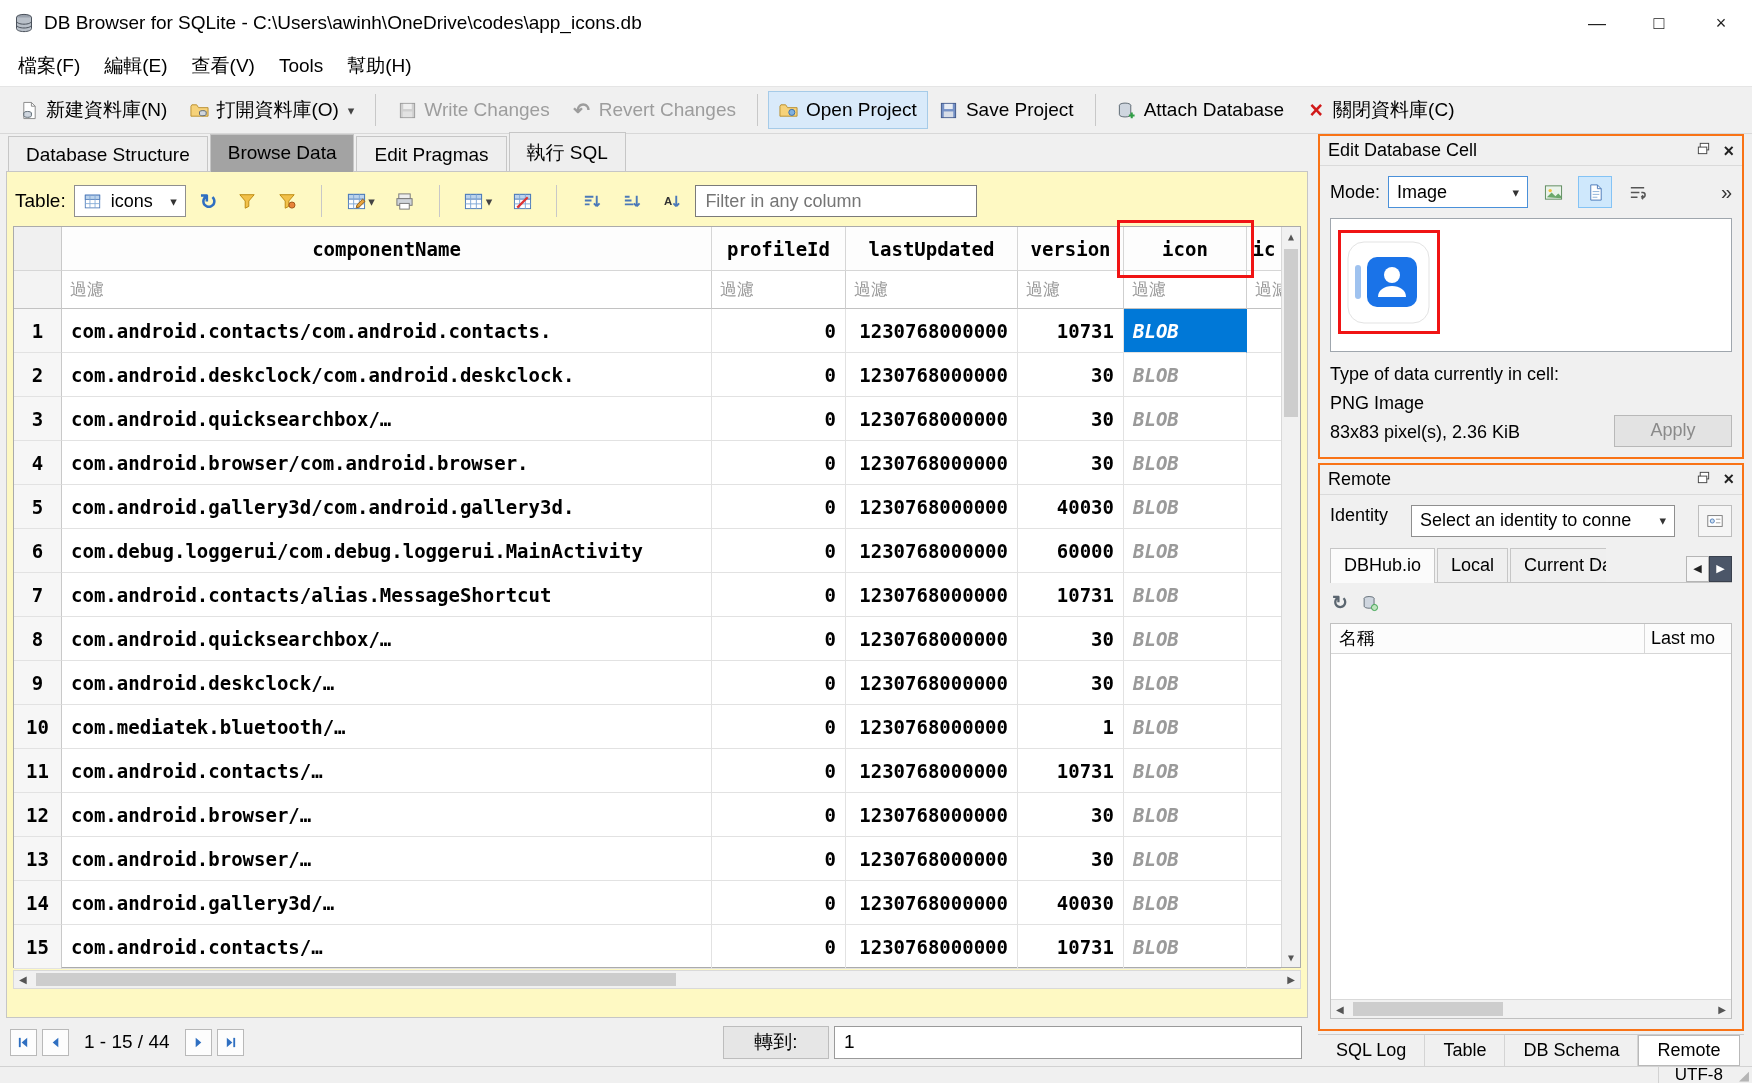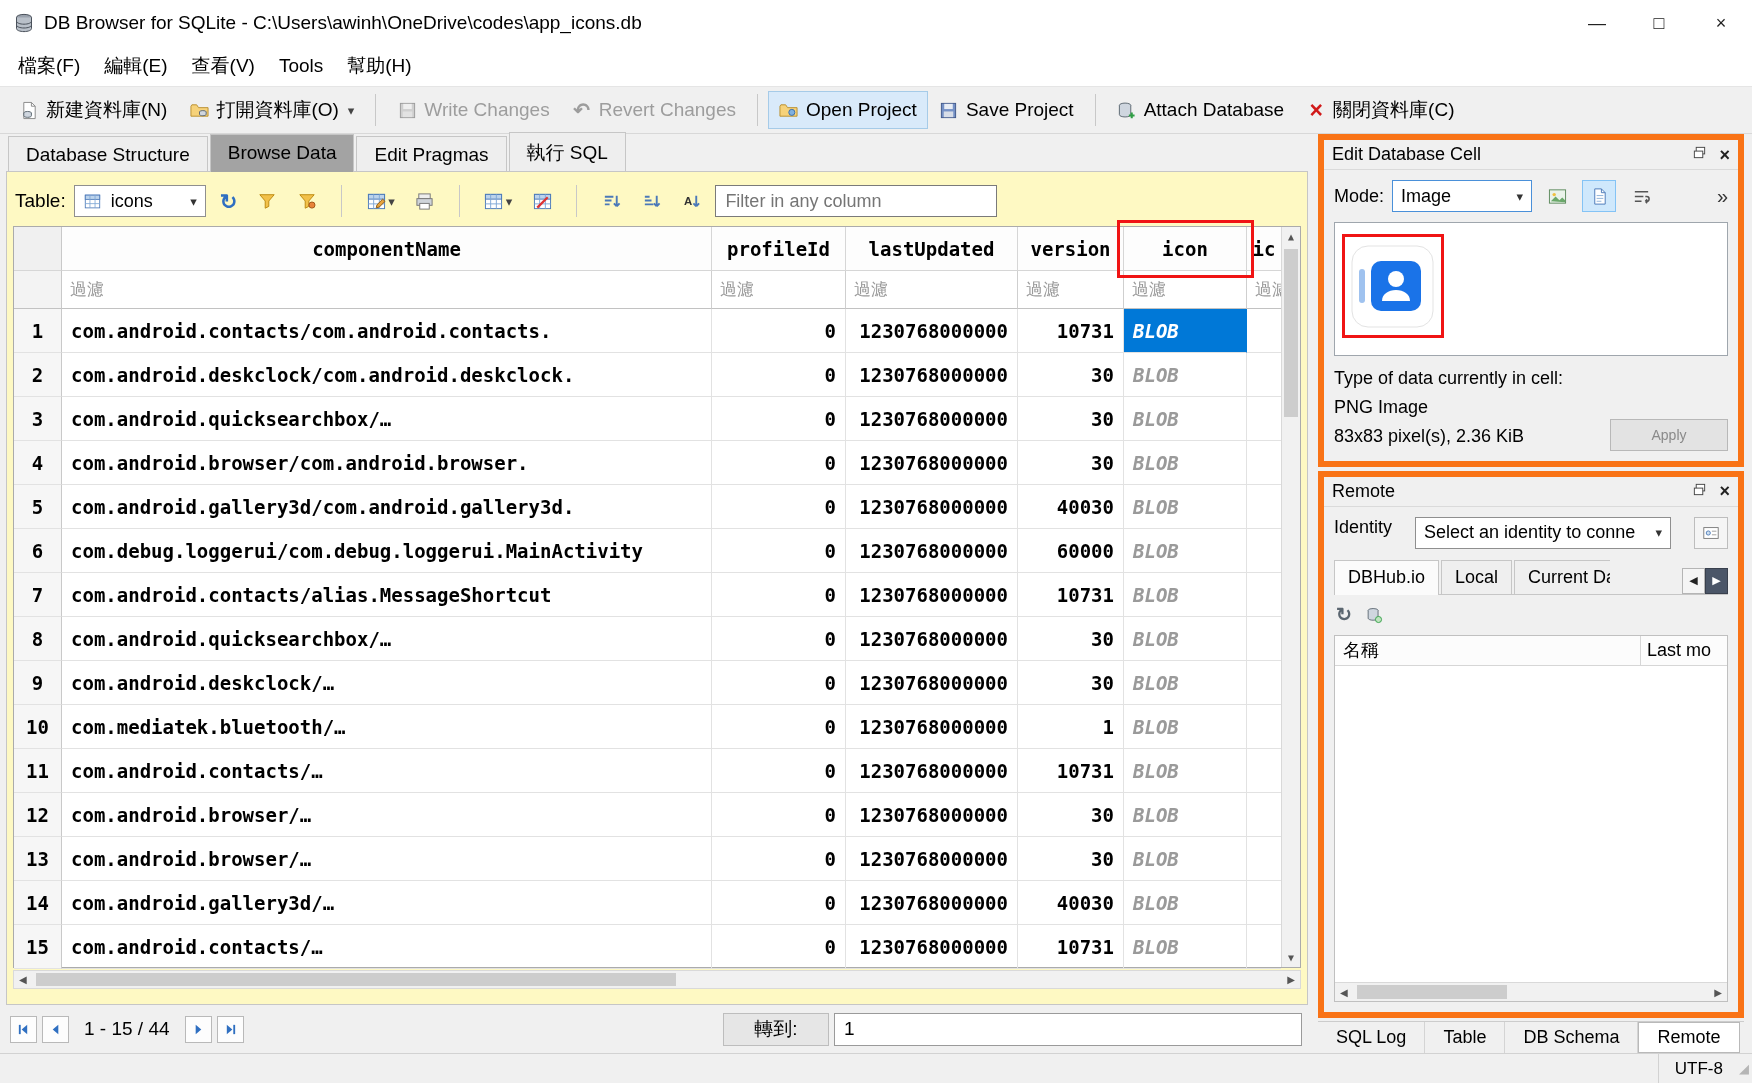--- a/index.html
+++ b/index.html
@@ -75,36 +75,36 @@
 
 
 .bottombar{height:48px;display:flex;align-items:center;gap:5px;padding:0 4px;flex:0 0 auto}
 .nav-btn{width:27px;height:27px;border:1px solid #b9b9b9;background:#fdfdfd;display:flex;align-items:center;justify-content:center}
 .range-text{font-size:19px;margin:0 10px;white-space:nowrap}
 .goto-btn{width:106px;height:33px;background:#e6e6e6;border:1px solid #bdbdbd;display:flex;align-items:center;justify-content:center;font-size:19px;margin-left:auto}
 .goto-input{width:468px;height:33px;border:1px solid #9a9a9a;background:#fff;font-size:19px;padding:0 9px;margin-right:2px;font-family:"Liberation Sans",sans-serif}
 
 
 .right{width:438px;flex:0 0 auto;display:flex;flex-direction:column;padding:0 8px 0 4px;min-height:0}
-.panel{border:6px solid #f97316;background:#f0f0f0;display:flex;flex-direction:column}
+.panel{border:2px solid #f97316;background:#f0f0f0;display:flex;flex-direction:column}
 .panel-title{height:30px;display:flex;align-items:center;padding:0 8px;font-size:18px;border-bottom:1px solid #dadada;flex:0 0 auto}
 .pt-icons{margin-left:auto;display:flex;gap:12px;align-items:center}
 .pt-x{font-size:18px;font-weight:bold;color:#222;line-height:1}
 .panel-body{padding:10px;display:flex;flex-direction:column;min-height:0}
 .mode-row{display:flex;align-items:center;gap:8px;font-size:18px}
 .mode-combo{width:140px;border-color:#4a90d9}
 .sq-btn{width:34px;height:32px;border:1px solid transparent;display:flex;align-items:center;justify-content:center;background:transparent}
 .sq-btn.active{background:#cfe8fc;border-color:#84c3f5}
 .chev{margin-left:auto;font-size:20px;color:#333}
 .preview{position:relative;height:134px;background:#fff;border:1px solid #9fa6ad;margin-top:10px;flex:0 0 auto}
 .tile{position:absolute;left:16px;top:22px;width:83px;height:83px}
 .caption{font-size:18px;margin-top:12px}
 .type-row{display:flex;align-items:flex-end;margin-top:4px}
 .type-lines{flex:1;font-size:18px;line-height:1.6}
-.apply-btn{width:118px;height:32px;background:#e3e3e3;border:1px solid #b8b8b8;color:#8a8a8a;font-size:14px;display:flex;align-items:center;justify-content:center}
+.apply-btn{width:118px;height:32px;background:#e3e3e3;border:1px solid #b8b8b8;color:#8a8a8a;font-size:18px;display:flex;align-items:center;justify-content:center}
 
 .remote-panel{flex:1;min-height:0;margin-top:4px}
 .identity-row{display:flex;gap:23px;font-size:18px}
 .identity-combo{flex:1}
 .rtabs{display:flex;align-items:flex-end;margin-top:10px;border-bottom:1px solid #c6c6c6;position:relative}
 .rtab{padding:6px 13px;font-size:18px;background:#efefef;border:1px solid #c6c6c6;border-bottom:none;margin-right:2px;white-space:nowrap;overflow:hidden}
 .rtab.active{background:#fbfbfb;position:relative;top:1px;padding-bottom:7px}
 .rtab.clipped{width:96px;border-right:none}
 .rtab-arrows{margin-left:auto;display:flex}
 .rarrow{width:23px;height:26px;display:flex;align-items:center;justify-content:center;font-size:11px;border:1px solid #b5b5b5;background:#f5f5f5;color:#222}
@@ -116,21 +116,21 @@
 .rh-last{width:86px;display:flex;align-items:center;padding:0 6px;overflow:hidden;white-space:nowrap}
 .rlist-body{flex:1}
 .rhscroll{height:19px;background:#f1f1f1;border-top:1px solid #d9d9d9;position:relative;display:flex;align-items:center;justify-content:space-between;padding:0 5px;font-size:10px;color:#555;flex:0 0 auto}
 .rhthumb{position:absolute;left:22px;top:2px;bottom:2px;width:150px;background:#cdcdcd}
 
 .bottom-tabs{height:32px;display:flex;align-items:stretch;background:#f0f0f0;margin-top:3px;flex:0 0 auto;border-top:1px solid #cccccc}
 .btab{display:flex;align-items:center;padding:0 18px;font-size:18px;border-right:1px solid #d4d4d4;white-space:nowrap}
 .btab.active{background:#fff;border:1px solid #b9b9b9}
 
 
-.statusbar{height:30px;background:#f0f0f0;border-top:1px solid #d2d2d2;display:flex;align-items:center;justify-content:flex-end;font-size:17px;flex:0 0 auto}
+.statusbar{height:17px;background:#f0f0f0;border-top:1px solid #d2d2d2;display:flex;align-items:center;justify-content:flex-end;font-size:17px;flex:0 0 auto}
 .enc-cell{border-left:1px solid #d2d2d2;height:100%;display:flex;align-items:center;padding:0 16px}
 .grip{color:#b5b5b5;font-size:13px;padding-right:3px}
 </style>
 </head>
 <body>
 
 <div class="window">
 
   <div class="titlebar">
     <span class="icon16">
@@ -246,21 +246,21 @@
         <div class="tab">Database Structure</div>
         <div class="tab active">Browse Data</div>
         <div class="tab">Edit Pragmas</div>
         <div class="tab">執行 SQL</div>
       </div>
 
       <div class="content">
 
         <div class="controls">
           <span>Table:</span>
-          <div class="combo" style="width:132px">
+          <div class="combo" style="width:112px">
             <span class="icon16">
                 <svg viewBox="0 0 20 20" width="17" height="17">
                   <rect x="1.5" y="2.5" width="17" height="15" fill="#fff" stroke="#4b79b8"></rect>
                   <rect x="1.5" y="2.5" width="17" height="5" fill="#bcd3ec" stroke="#4b79b8"></rect>
                   <path d="M1.5 12.5h17M7 2.5v15M13 2.5v15" stroke="#7fa8d6"></path>
                 </svg>
               </span>
             <span>icons</span>
             <span class="caret">▾</span>
           </div>

